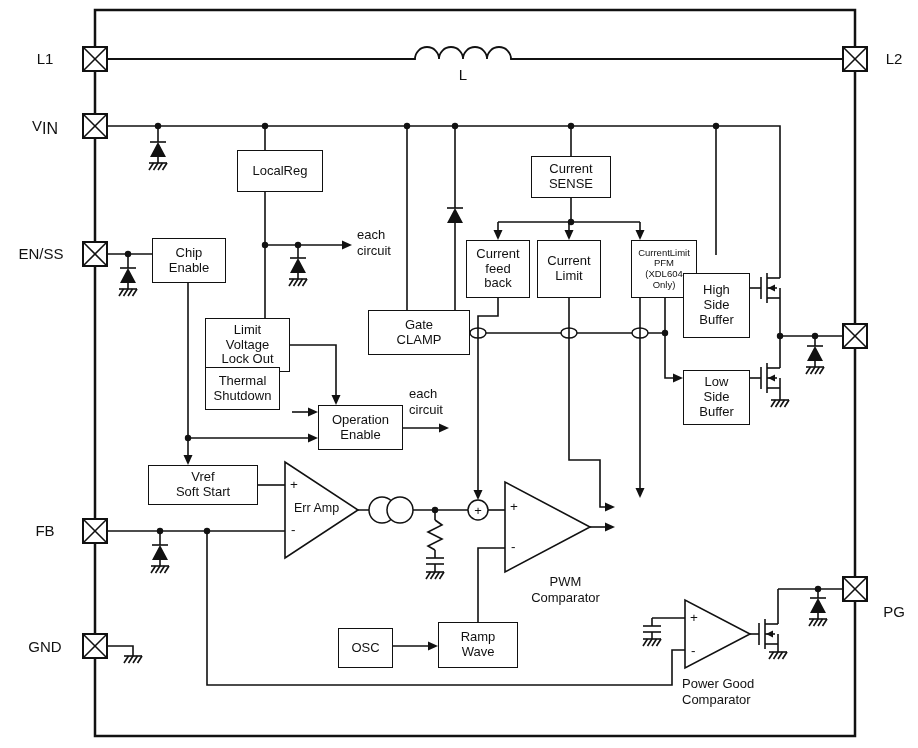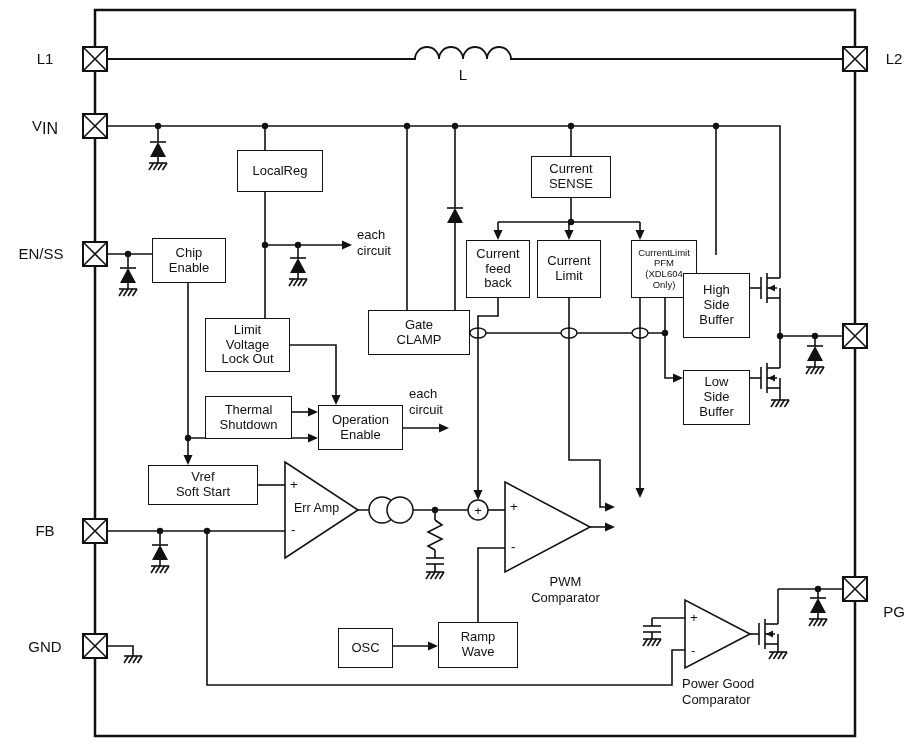--- a/index.html
+++ b/index.html
@@ -271,21 +271,21 @@
 Side
 Buffer</div>
   <div class="blk" style="left:683px;top:370px;width:67px;height:55px">Low
 Side
 Buffer</div>
   <div class="blk" style="left:368px;top:310px;width:102px;height:45px">Gate
 CLAMP</div>
   <div class="blk" style="left:205px;top:318px;width:85px;height:54px">Limit
 Voltage
 Lock Out</div>
-  <div class="blk" style="left:205px;top:396px;width:87px;height:43px">Thermal
+  <div class="blk" style="left:205px;top:367px;width:75px;height:43px">Thermal
 Shutdown</div>
   <div class="blk" style="left:318px;top:405px;width:85px;height:45px">Operation
 Enable</div>
   <div class="blk" style="left:148px;top:465px;width:110px;height:40px">Vref
 Soft Start</div>
   <div class="blk" style="left:338px;top:628px;width:55px;height:40px">OSC</div>
   <div class="blk" style="left:438px;top:622px;width:80px;height:46px">Ramp
 Wave</div>
 
   <div class="pinlbl" style="left:10px;top:50px;width:70px">L1</div>

